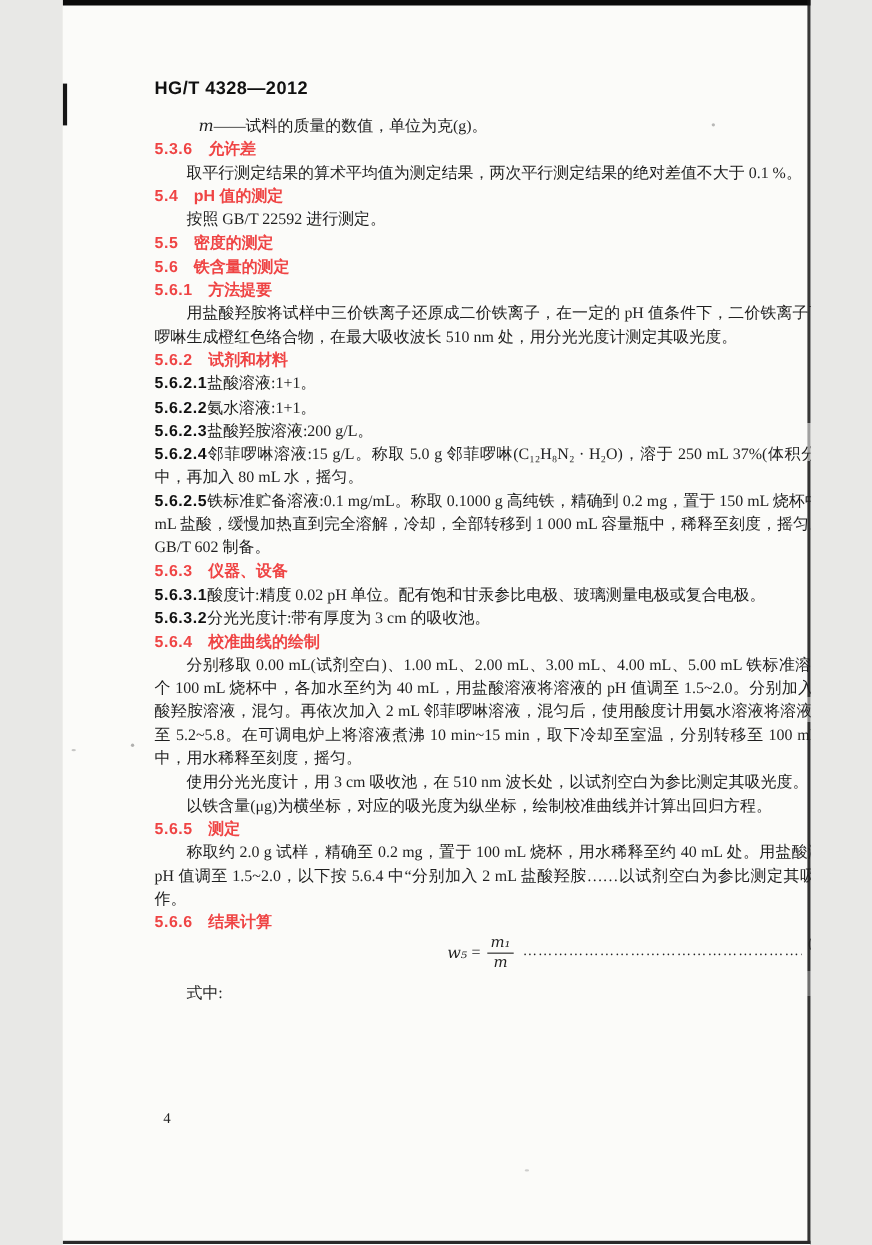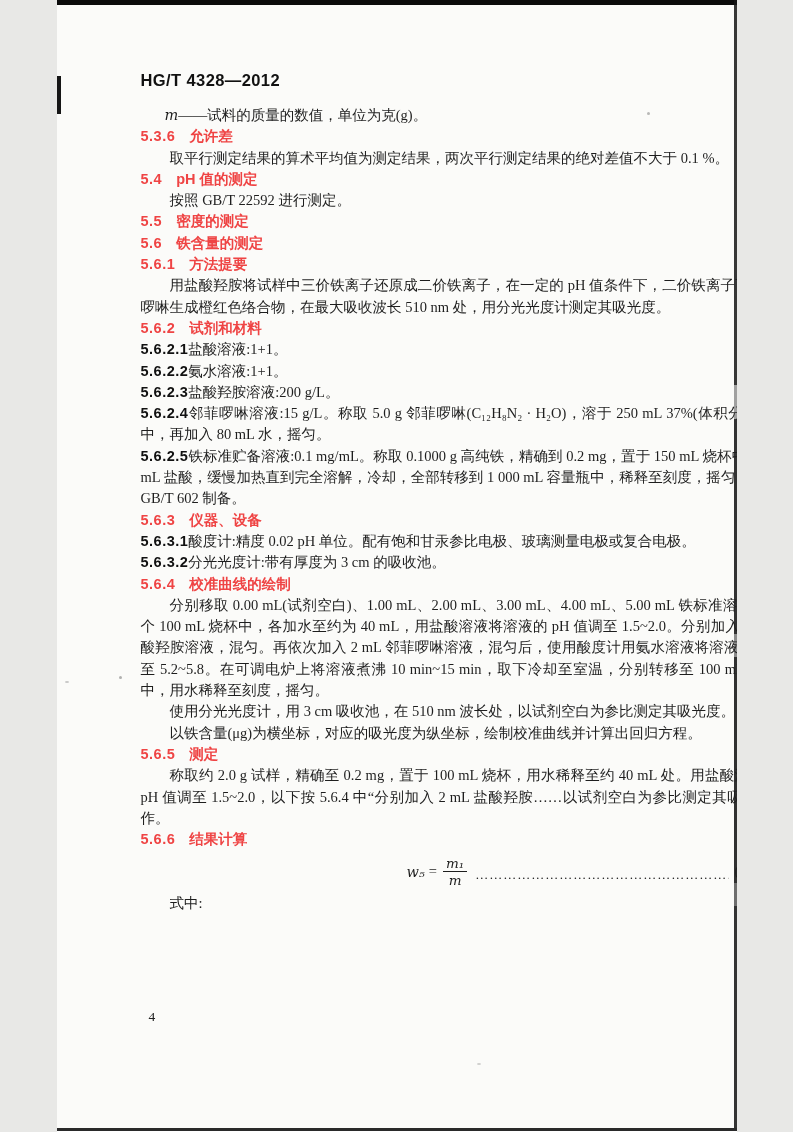--- a/index.html
+++ b/index.html
@@ -15,23 +15,23 @@
     margin-bottom:15px;
   }
   .line { font-size:14.5px; line-height:21.3px; text-align:justify; }
   .h { font-family:"Liberation Sans","DejaVu Sans",sans-serif; font-weight:700; color:#ef4444; }
   .h .num { margin-right:14px; letter-spacing:.5px; }
   .pnum .num {
     font-family:"Liberation Sans","DejaVu Sans",sans-serif; font-weight:700;
     color:#111; letter-spacing:.5px;
   }
   .p { text-indent:2em; }
-  .def { margin-left:24px; }
+  .def { margin-left:40px; }
   .var { font-style:italic; font-family:"DejaVu Serif","Liberation Serif",serif; }
-  .formula-row { display:flex; align-items:center; height:43px; font-size:14.5px; }
+  .formula-row { display:flex; align-items:flex-start; height:43px; font-size:14.5px; }
   .f-spacer { width:266px; flex:none; }
   .f-body { flex:none; display:flex; align-items:center; }
   .f-eq { margin:0 6px 0 4px; }
   .frac { display:inline-block; text-align:center; vertical-align:middle; font-size:13.5px; line-height:1.1; }
   .frac .fnum { display:block; border-bottom:1px solid #1e1e1e; padding:0 3px 1px; }
   .frac .fden { display:block; padding-top:1px; }
   .f-dots { flex:1; overflow:hidden; white-space:nowrap; color:#1e1e1e; margin:6px 4px 0 8px; letter-spacing:1px; font-size:13px; }
   .f-label { flex:none; margin-right:42px; margin-left:2px; }
   .page-number { position:absolute; left:92px; top:1009px; font-size:13.5px; color:#222; }
   

